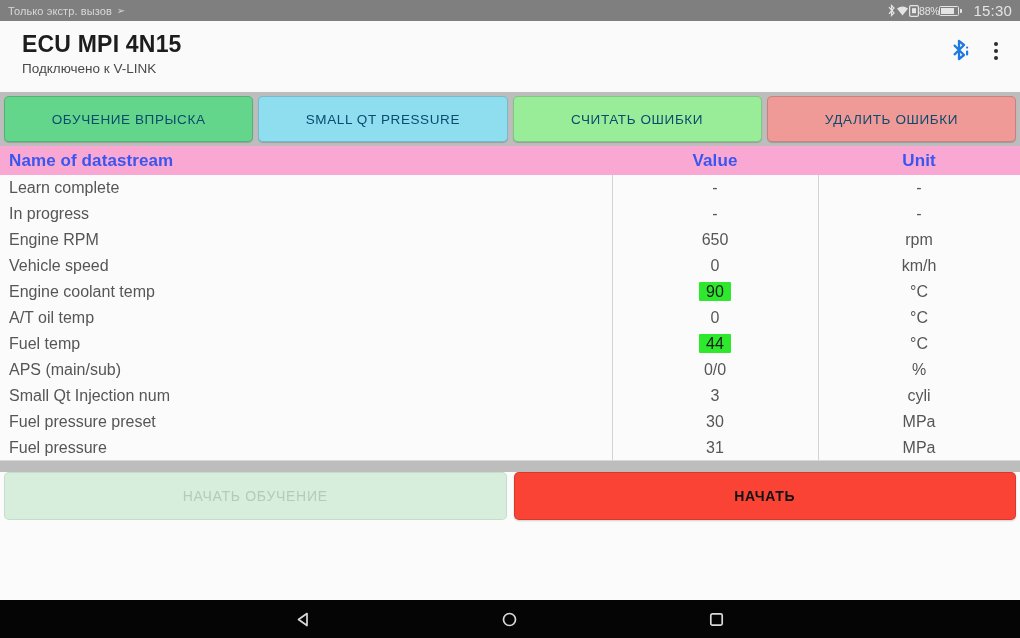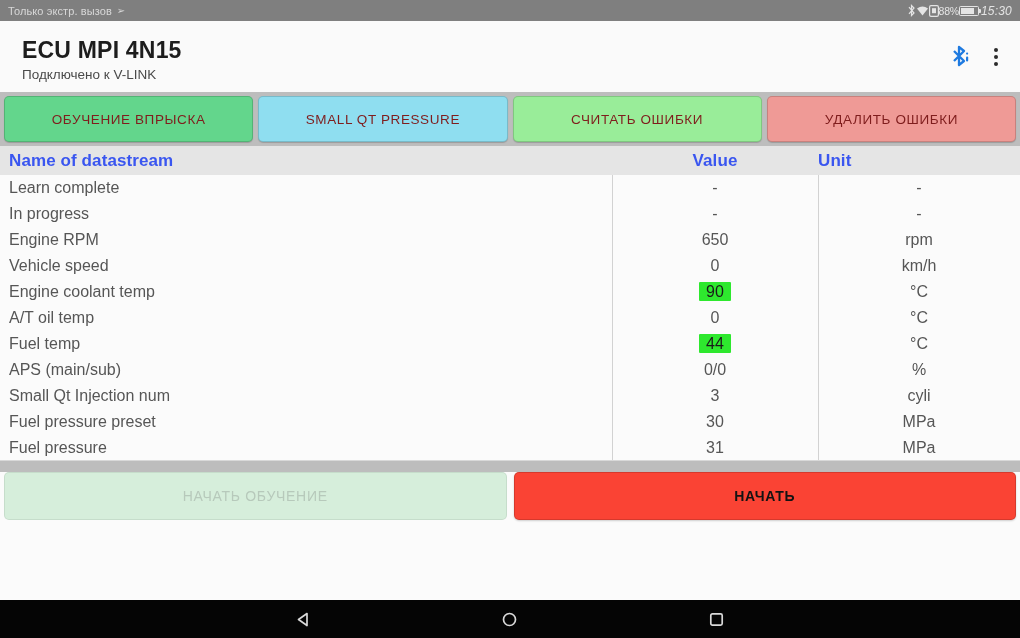--- a/index.html
+++ b/index.html
@@ -63,30 +63,30 @@
     right: -3.5px; top: 2.5px;
     width: 2px; height: 4px;
     background: #e4e4e4;
     border-radius: 0 1px 1px 0;
   }
   .batt-fill {
     position: absolute; left: 1px; top: 1px; bottom: 1px;
     width: 13px;
     background: #e4e4e4;
   }
-  .sb-clock { font-size: 12px; letter-spacing: 0.2px; margin-left: 2px; font-style: italic; }
+  .sb-clock { font-size: 15px; letter-spacing: 0.2px; margin-left: 14px; }
 
   
   .appbar {
     position: absolute;
     left: 0; top: 21px;
     width: 1020px; height: 71px;
     background: #fafafa;
     box-sizing: border-box;
-    padding: 15px 14px 0 22px;
+    padding: 9px 14px 0 22px;
     display: flex;
     justify-content: space-between;
   }
   .appbar-titles { display: flex; flex-direction: column; }
   .app-title {
     font-size: 23px;
     font-weight: bold;
     color: #1d1d1d;
     line-height: 28px;
     letter-spacing: 0.2px;
@@ -133,54 +133,54 @@
   .abtn {
     flex: 1 1 0;
     height: 46px;
     border-radius: 5px;
     border: 1px solid rgba(0,0,0,0.16);
     display: flex;
     align-items: center;
     justify-content: center;
     font-size: 13.5px;
     letter-spacing: 0.6px;
-    color: #7f1d1d;
+    color: #0c4a6e;
     box-sizing: border-box;
     cursor: pointer;
     box-shadow: 0 1px 1px rgba(0,0,0,0.18);
   }
   .abtn.green  { background: #63d68c; }
   .abtn.cyan   { background: #8fdef0; }
   .abtn.lgreen { background: #99ed99; }
   .abtn.red    { background: #ef9a96; }
 
   
   .table {
     position: absolute;
     left: 0; top: 146px;
     width: 1020px;
     height: 315px;
     background: #fbfbfb;
   }
   .thead {
     height: 29px;
-    background: #e5e5e5;
+    background: #f9a8d4;
     display: flex;
     align-items: center;
     box-sizing: border-box;
   }
   .th {
     font-size: 17px;
     font-weight: bold;
     color: #3a56f0;
     letter-spacing: 0.1px;
   }
   .col-name  { width: 612px; box-sizing: border-box; padding-left: 9px; }
   .col-value { width: 206px; box-sizing: border-box; text-align: center; }
-  .col-unit  { width: 202px; box-sizing: border-box; }
+  .col-unit  { width: 202px; box-sizing: border-box; text-align: center; }
 
   .tbody {
     position: relative;
     height: 286px;
     background: #fbfbfb;
   }
   .vline {
     position: absolute;
     top: 0; bottom: 1px;
     width: 1px;

